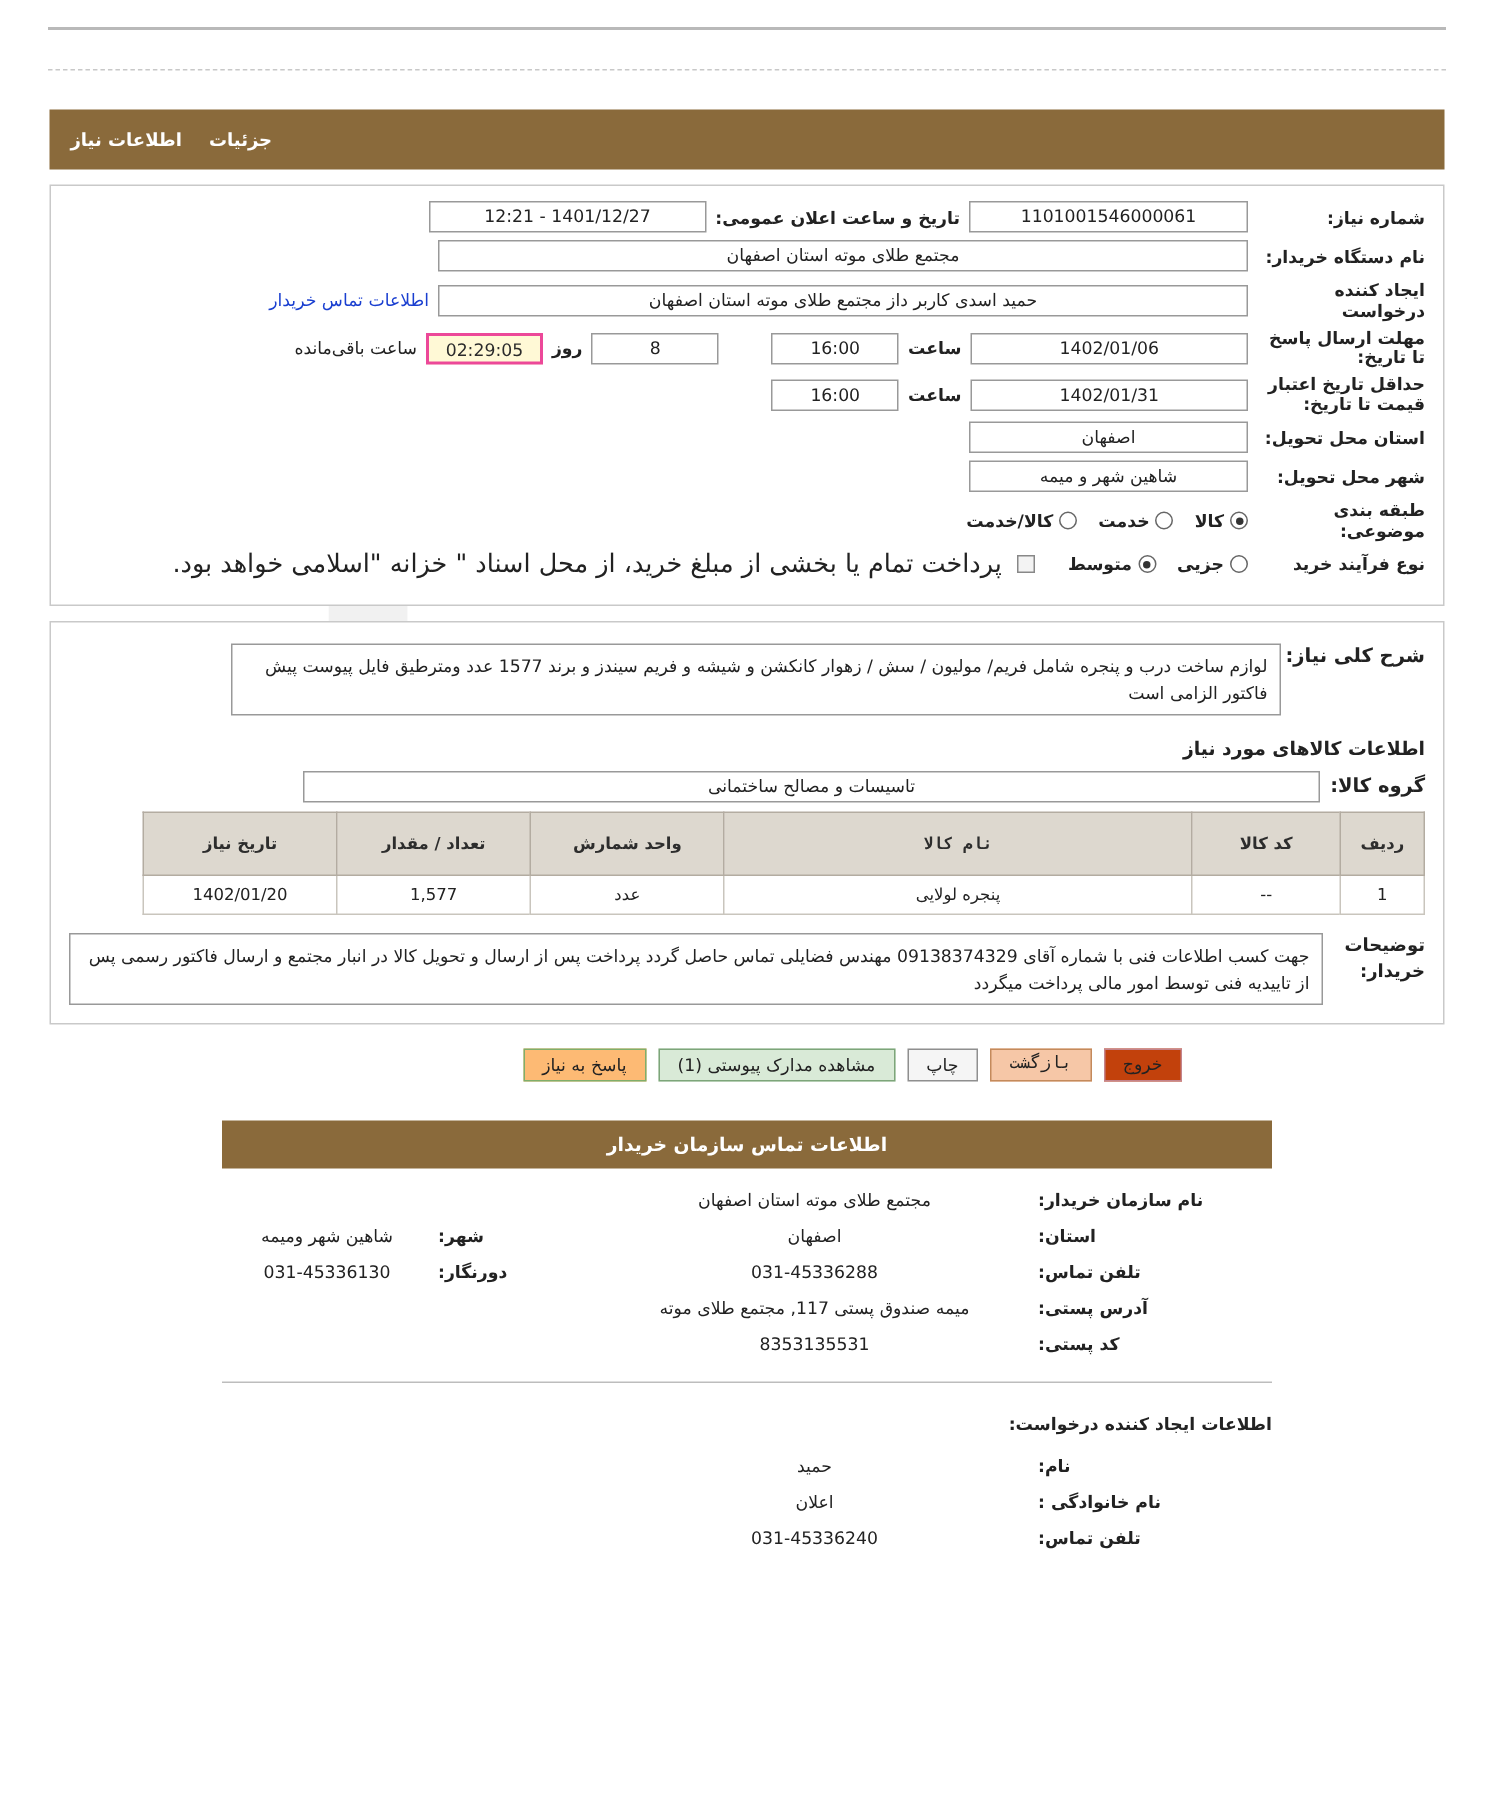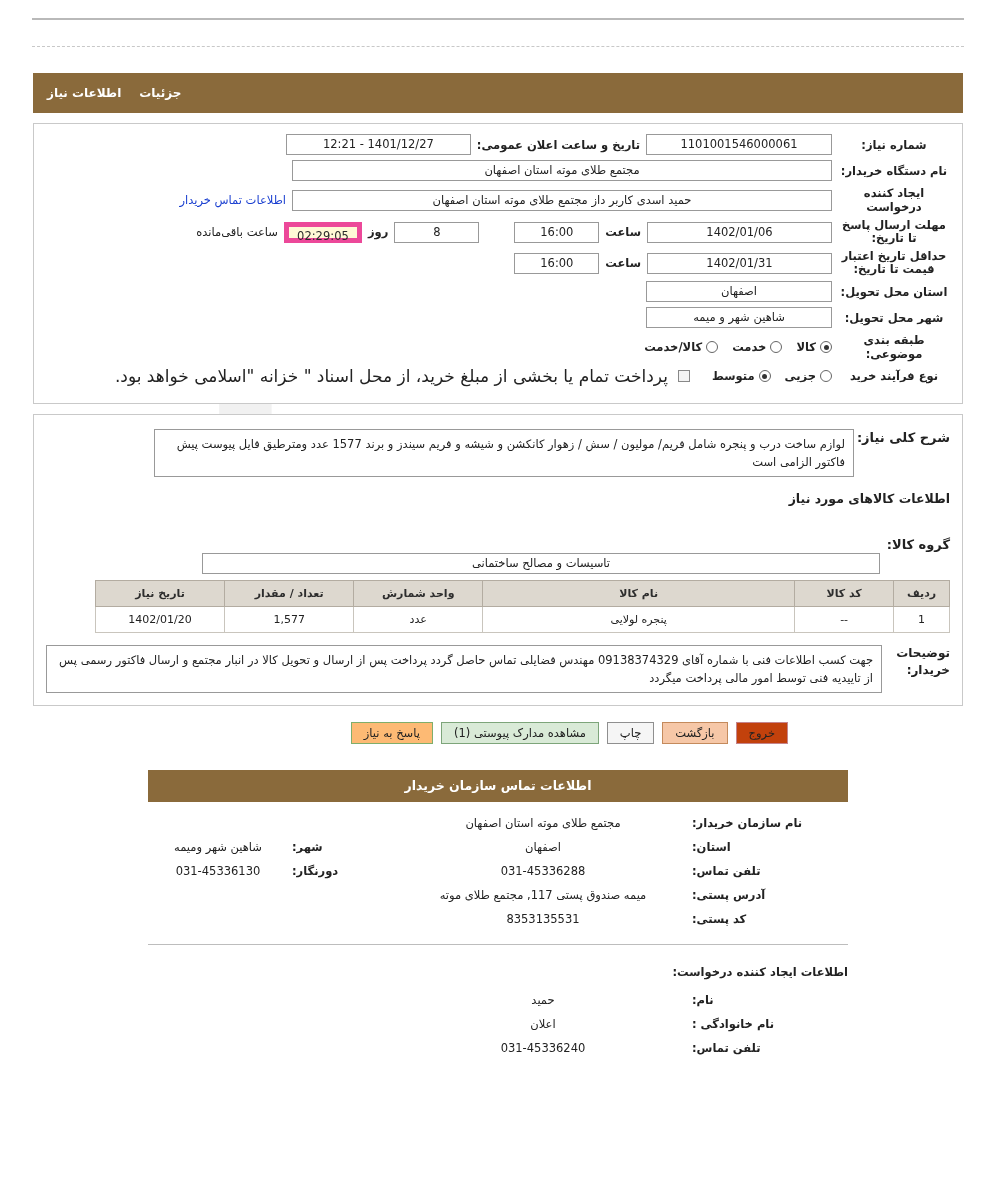--- a/index.html
+++ b/index.html
@@ -87,21 +87,21 @@
   .row {
     display: flex;
     align-items: center;
     margin-bottom: 5px;
     flex-wrap: nowrap;
   }
   .lbl {
     font-size: 11.5px;
     font-weight: bold;
     color: #222;
-    text-align: center;
+    text-align: right;
     padding-left: 6px;
     flex: 0 0 auto;
   }
   .lbl.w140 { width: 118px; }
   .box {
     border: 1px solid #999;
     height: 21px;
     line-height: 19px;
     font-size: 11.5px;
     text-align: center;
@@ -111,21 +111,21 @@
     padding: 0 4px;
   }
   .box.b-need { width: 186px; }
   .box.b-org { width: 540px; }
   .box.b-creator { width: 540px; }
   .box.b-date { width: 185px; }
   .box.b-time { width: 85px; margin-left: 25px; }
   .box.b-days { width: 85px; }
   .box.b-prov { width: 186px; }
   .box.b-city { width: 186px; }
-  .box.b-group { width: 678px; margin-top: 39px; }
+  .box.b-group { width: 678px; }
   .box.b-desc {
     width: 700px;
     height: auto;
     min-height: 40px;
     line-height: 18px;
     text-align: right;
     padding: 5px 8px;
     white-space: normal;
   }
   .box.b-notes {
@@ -144,21 +144,21 @@
   }
   .link {
     color: #1a3fd0;
     font-size: 11.5px;
     text-decoration: none;
     cursor: pointer;
     padding: 0 6px;
     white-space: nowrap;
   }
   .remain {
-    border: 5px solid #ec4899;
+    border: 2px solid #ec4899;
     background: #fff9d6;
     width: 78px;
     height: 21px;
     line-height: 19px;
     text-align: center;
     font-size: 11.5px;
     color: #2b2b2b;
   }
   .remain-lbl {
     font-size: 11.5px;
@@ -198,21 +198,21 @@
   }
   table.items {
     width: 855px;
     border-collapse: collapse;
     margin-top: 6px;
     font-size: 11px;
   }
   table.items th {
     background: #ddd8cf;
     border: 1px solid #b3aca1;
-    height: 26px;
+    height: 42px;
     font-weight: bold;
     color: #2d2d2d;
     font-size: 11px;
   }
   table.items td {
     border: 1px solid #c9c5bd;
     height: 26px;
     text-align: center;
     font-size: 11px;
     background: #fff;
@@ -231,21 +231,21 @@
     line-height: 20px;
     font-size: 11.5px;
     padding: 0 12px;
     cursor: pointer;
     text-align: center;
     white-space: nowrap;
   }
   .btn.green { background: #fdba74; border-color: #7fae6b; }
   .btn.teal { background: #d9ead7; border-color: #7da57a; }
   .btn.plain { background: #f5f5f5; }
-  .btn.orange { background: #f6c7a7; border-color: #c48a5c; }
+  .btn.orange { background: #f6c7a7; border-color: #c48a5c; font-family: Liberation Mono, monospace; }
   .btn.pink { background: #c2410c; border-color: #c4848c; font-family: Liberation Serif, serif; }
   .sec-bar {
     margin: 26px auto 0 auto;
     width: 700px;
     background: #8a6a3b;
     height: 32px;
     line-height: 32px;
     color: #fff;
     font-size: 12.5px;
     font-weight: bold;
@@ -450,21 +450,21 @@
     <div class="group-row">
       <div class="group-lbl">گروه کالا:</div>
       <div class="box b-group">تاسیسات و مصالح ساختمانی</div>
     </div>
 
     <table class="items">
       <thead>
         <tr>
           <th style="width:52px;">ردیف</th>
           <th style="width:92px;">کد کالا</th>
-          <th style="width:290px;">نام کالا</th>
+          <th style="width:290px;font-family:Liberation Mono, monospace;">نام کالا</th>
           <th style="width:120px;">واحد شمارش</th>
           <th style="width:120px;">تعداد / مقدار</th>
           <th style="width:120px;">تاریخ نیاز</th>
         </tr>
       </thead>
       <tbody>
         <tr>
           <td>1</td>
           <td>--</td>
           <td>پنجره لولایی</td>

